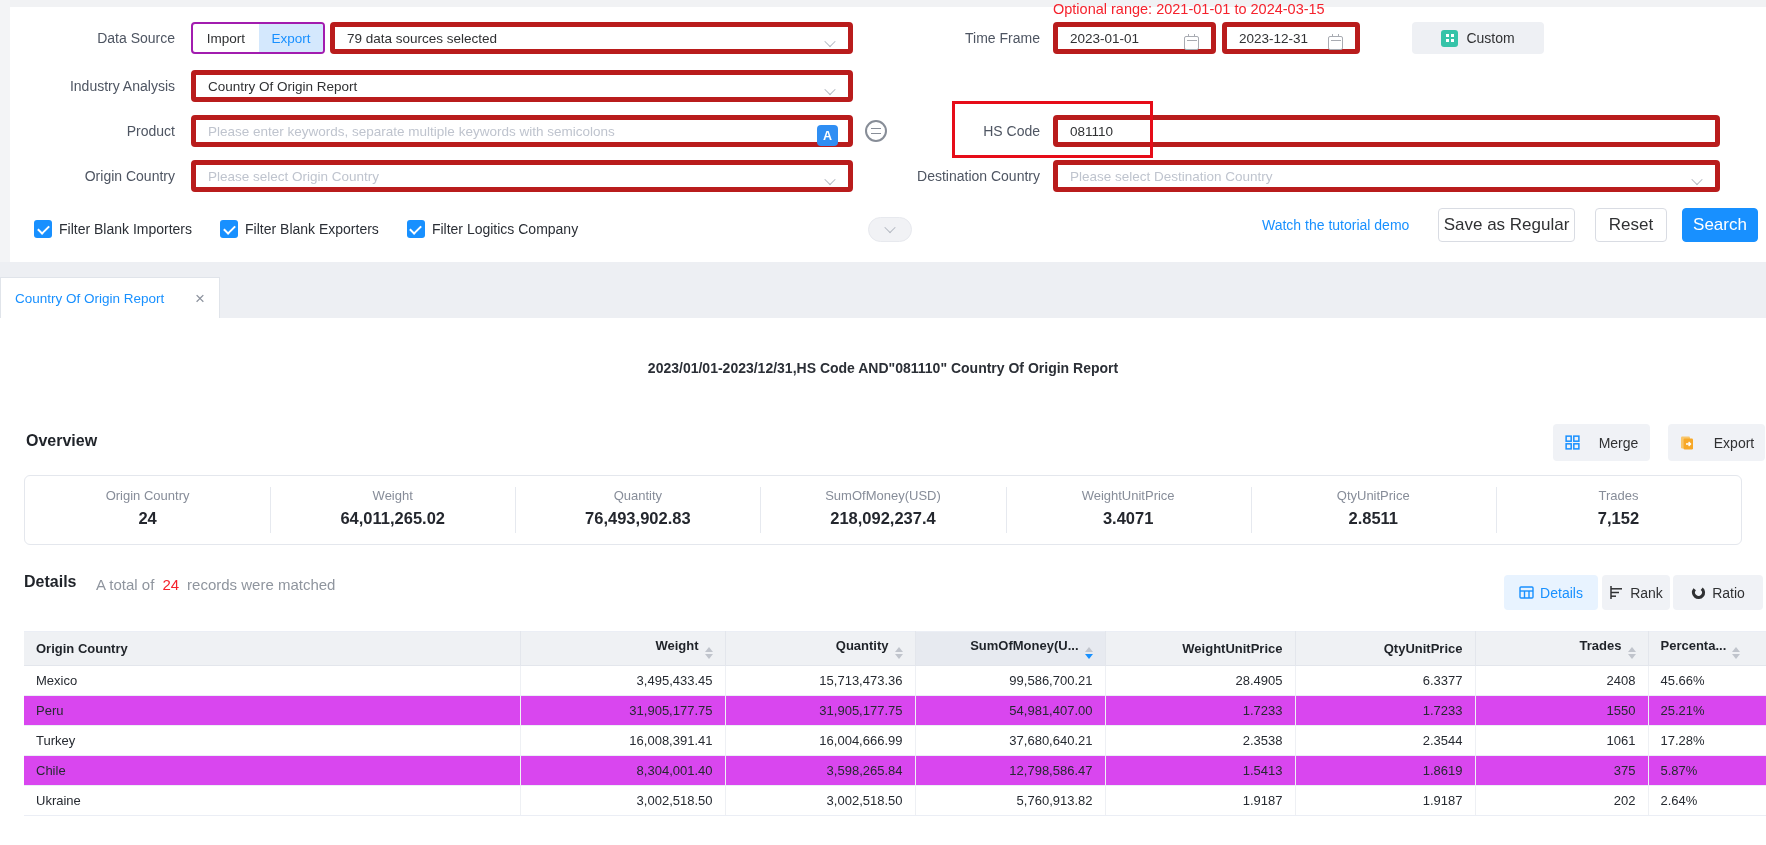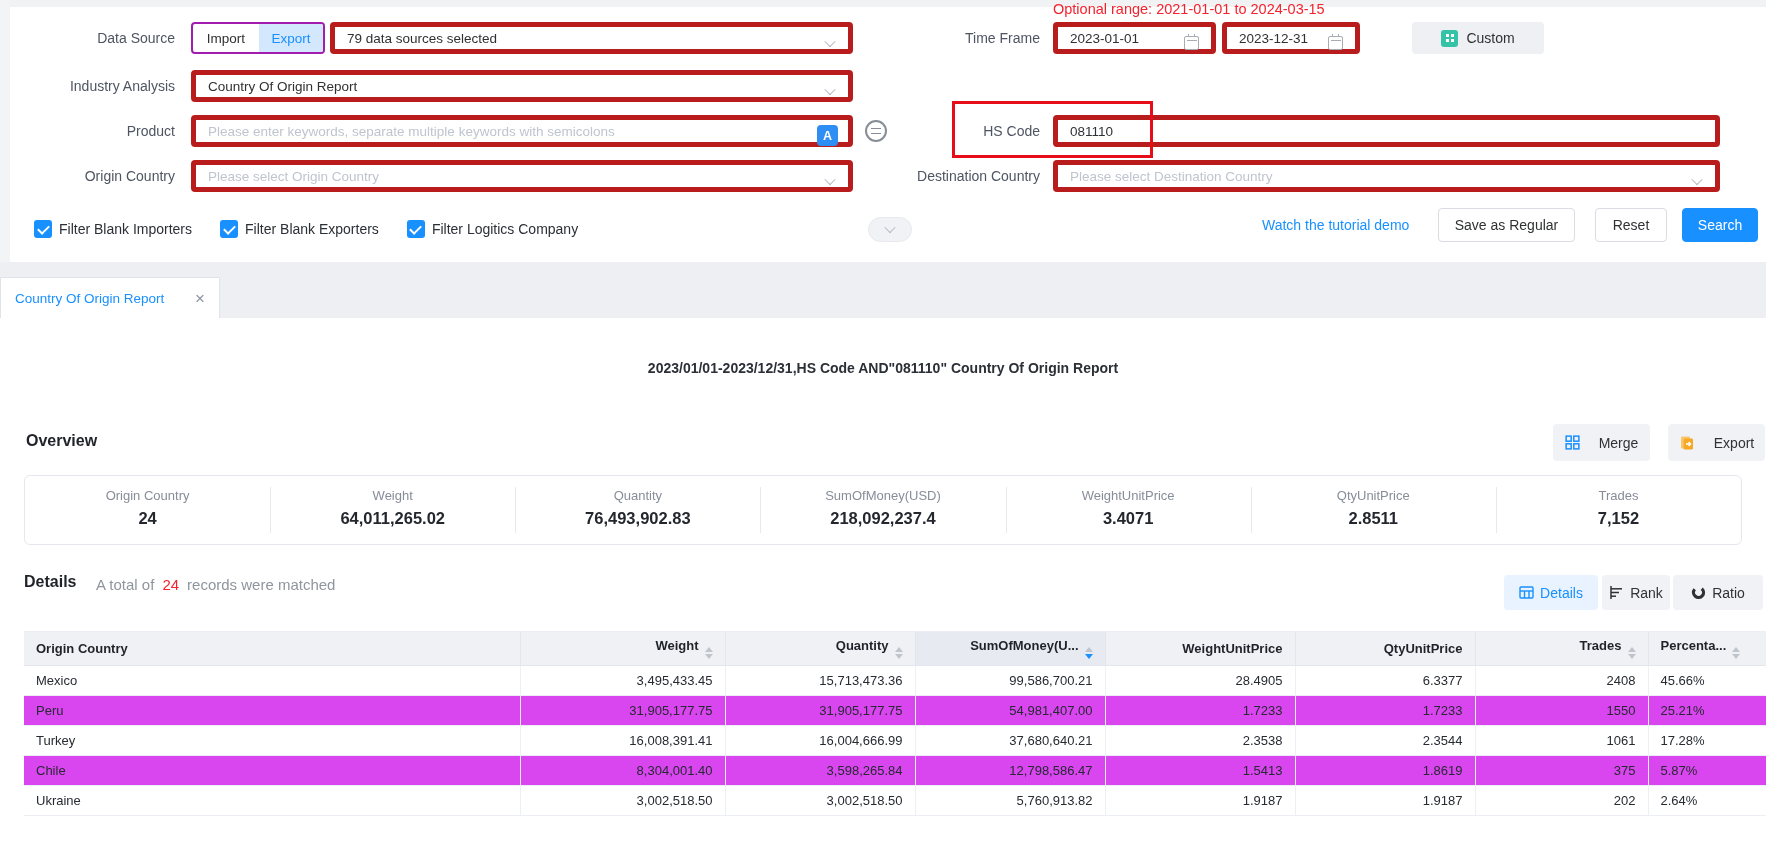--- a/index.html
+++ b/index.html
@@ -48,21 +48,21 @@
   .cb-box:after { content:''; width:9px; height:5px; border-left:2px solid #fff; border-bottom:2px solid #fff;
                   transform:rotate(-45deg); margin-top:-2px; }
   .cb-label { font-size:14px; color:#2b2f36; }
 
   .collapse-pill { position:absolute; left:868px; top:217px; width:44px; height:25px; background:#f1f2f5;
                    border:1px solid #e7e9ee; border-radius:13px; }
   .collapse-pill .chev { right:17px; top:7px; }
 
   .tutorial-link { position:absolute; left:1262px; top:208px; height:34px; line-height:34px; font-size:14px; color:#1890ff; cursor:pointer; }
   .btn { position:absolute; height:34px; border:1px solid #d9dce3; border-radius:4px; background:#fff;
-         display:flex; align-items:center; justify-content:center; font-size:14px; color:#303133; cursor:pointer; }
+         display:flex; align-items:center; justify-content:center; font-size:17px; color:#303133; cursor:pointer; }
   .btn.primary { background:#1890ff; border-color:#1890ff; color:#fff; }
 
   
   .tab-bar { position:absolute; left:0; top:262px; width:1766px; height:56px; background:#edeff3; }
   .tab { position:absolute; left:0; bottom:0; width:220px; height:41px; background:#fff;
          border:1px solid #e0e4ea; border-bottom:none; display:flex; align-items:center; padding:0 14px; gap:8px; cursor:pointer; }
   .tab-title { flex:1; font-size:13.5px; color:#1890ff; white-space:nowrap; overflow:hidden; }
   .tab-close { font-size:17px; color:#8d939e; line-height:1; cursor:pointer; }
 
   

